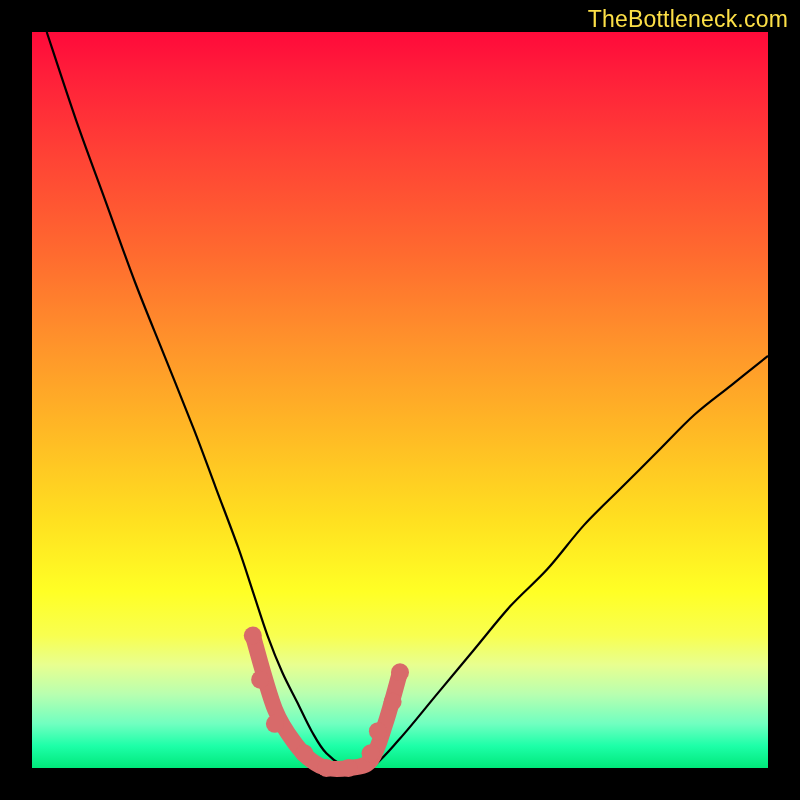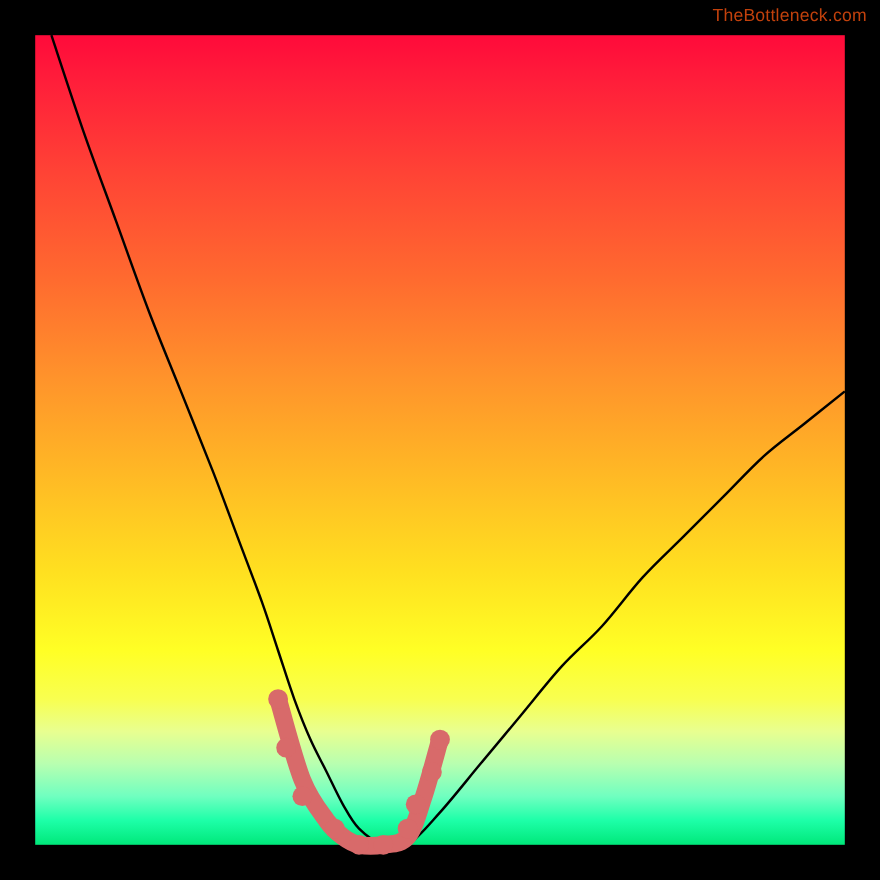--- a/index.html
+++ b/index.html
@@ -40,22 +40,22 @@
       #b8ffb0 90%,
       #70ffc0 94%,
       #1dffa8 97%,
       #00e87a 100%
     );
   }
   .watermark {
     position: absolute;
     top: 6px;
     right: 12px;
-    color: #c2410c;
-    font-size: 16px;
+    color: #fde047;
+    font-size: 23px;
     letter-spacing: 0.2px;
     user-select: none;
   }
   svg.curves {
     position: absolute;
     left: 0;
     top: 0;
     width: 736px;
     height: 736px;
     overflow: visible;

